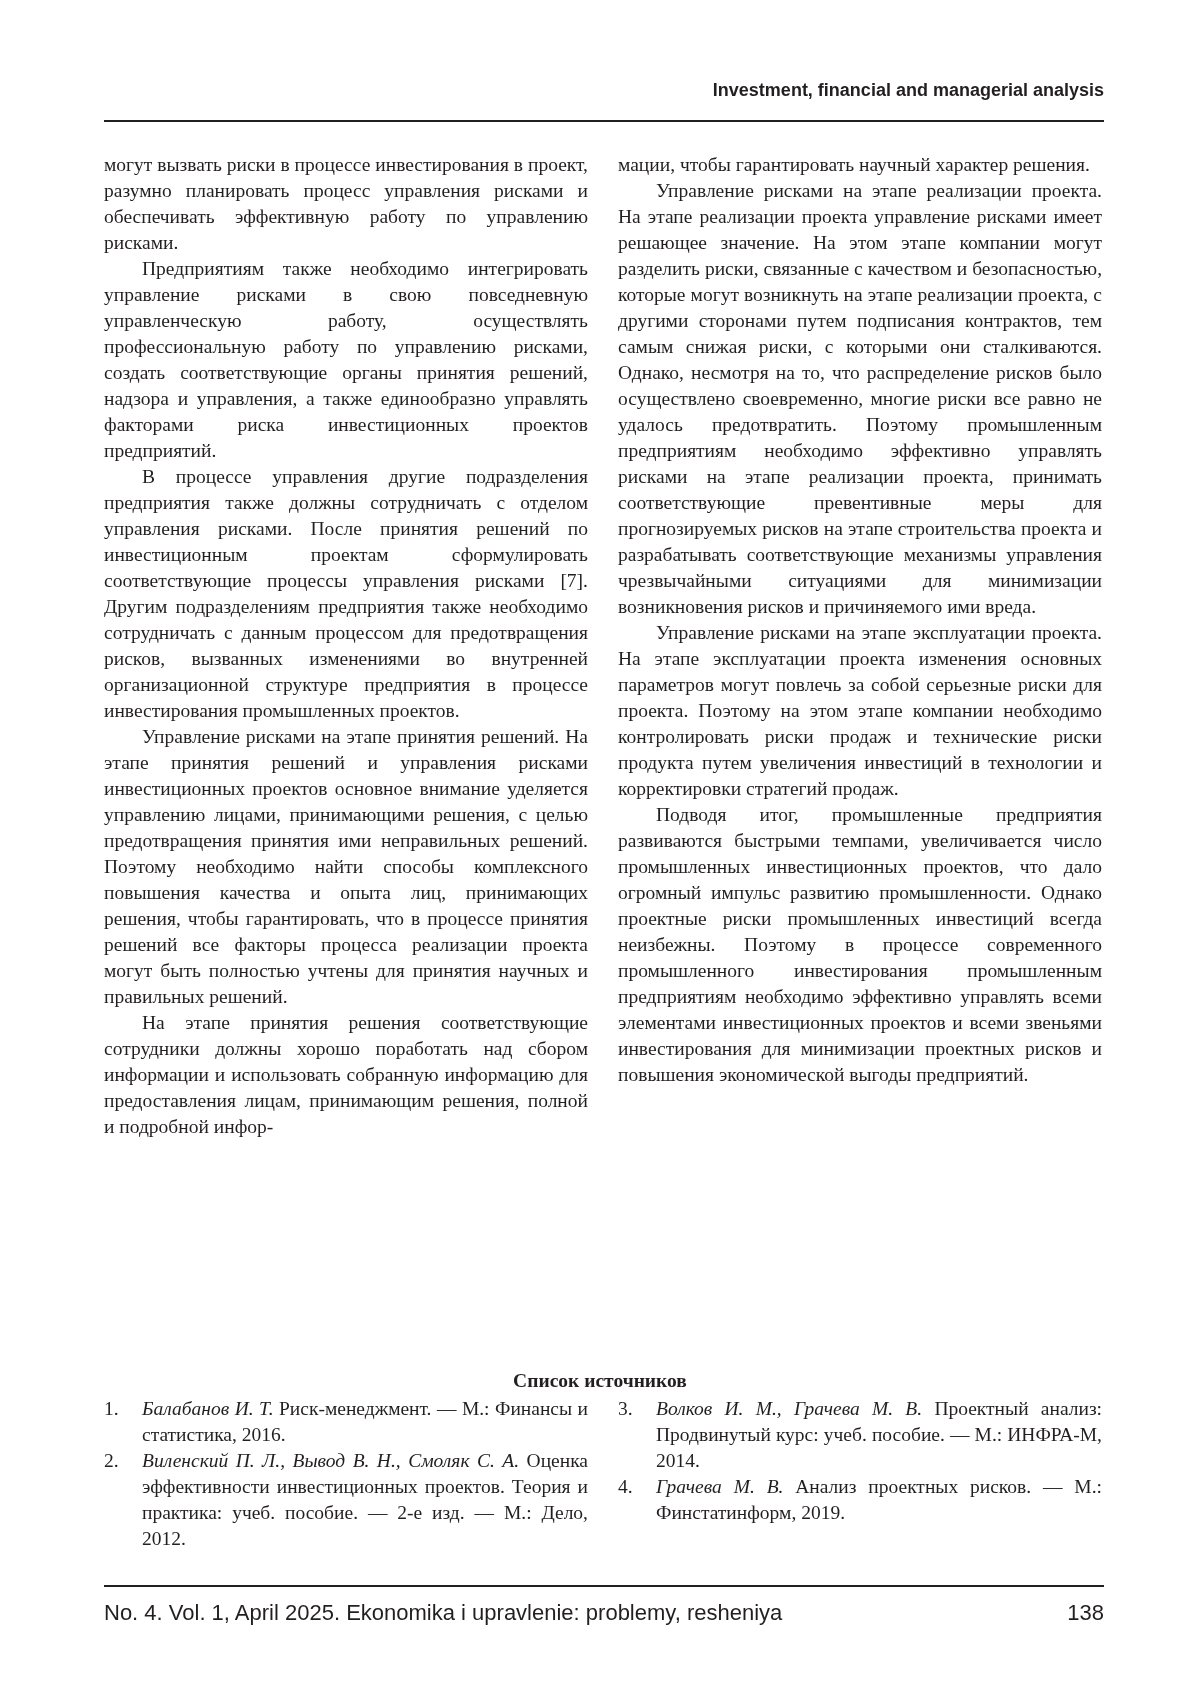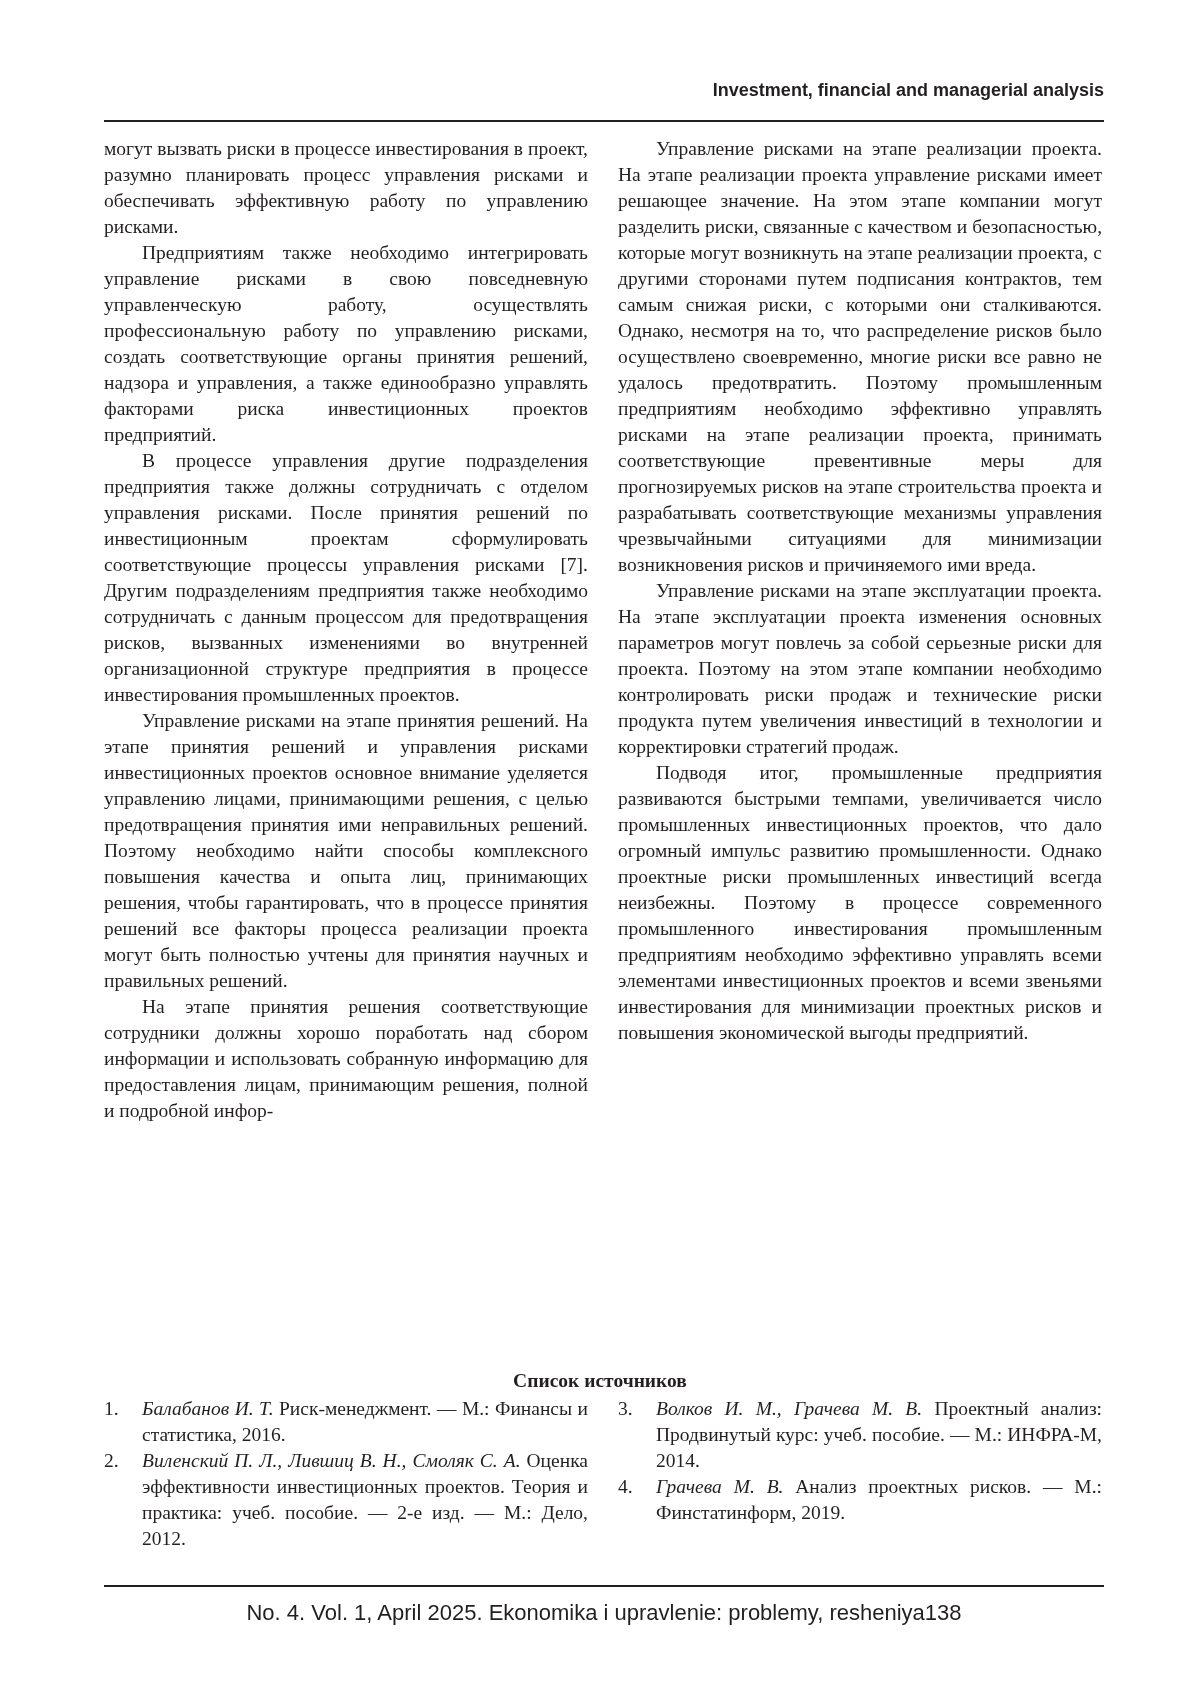--- a/index.html
+++ b/index.html
@@ -1,66 +1,67 @@
 <!DOCTYPE html>
 <html><head>
 <meta charset="utf-8">
 <style>
   html, body { margin: 0; padding: 0; background: #ffffff; }
   body { width: 1200px; height: 1698px; position: relative; overflow: hidden; color: #231f20; }
   .header-title { position: absolute; right: 96px; top: 80px; font-family: "Liberation Sans", sans-serif; font-weight: bold; font-size: 18px; }
   .rule { position: absolute; left: 104px; right: 96px; height: 2px; background: #231f20; }
   .rule.top { top: 120px; }
   .rule.bottom { top: 1585px; }
-  .col { position: absolute; font-family: "Liberation Serif", serif; font-size: 19.5px; line-height: 26px; text-align: justify; }
+  .col { position: absolute; font-family: "Liberation Serif", serif; font-size: 19.5px; line-height: 26px; text-align: justify; margin-top: 16px; }
   .col.left { left: 104px; width: 484px; top: 136px; }
   .col.right { left: 618px; width: 484px; top: 136px; }
   .col p { margin: 0; }
   .col p.indent { text-indent: 38px; }
   .col p.heading { font-weight: bold; text-indent: 38px; }
   .refs-title { position: absolute; top: 1370px; left: 0; right: 0; text-align: center; font-family: "Liberation Serif", serif; font-weight: bold; font-size: 19.5px; }
   .refs { position: absolute; font-family: "Liberation Serif", serif; font-size: 19.5px; line-height: 26px; text-align: justify; }
   .refs.left { left: 104px; width: 484px; top: 1396px; }
   .refs.right { left: 618px; width: 484px; top: 1396px; }
   .ref { display: flex; margin: 0; }
   .ref .num { width: 38px; flex: none; }
   .ref .body { flex: 1; }
   .ref em { }
-  .footer { position: absolute; top: 1600px; left: 104px; right: 96px; font-family: "Liberation Sans", sans-serif; font-size: 22px; display: flex; justify-content: center; }
+  .footer { position: absolute; top: 1600px; left: 104px; right: 96px; font-family: "Liberation Sans", sans-serif; font-size: 22px; display: flex; justify-content: space-between; }
 </style>
 </head>
 <body>
 
 <div class="header-title">Investment, financial and managerial analysis</div>
 <div class="rule top"></div>
 
 <div class="col left">
   <p>могут вызвать риски в процессе инвестирования в проект, разумно планировать процесс управления рисками и обеспечивать эффективную работу по управлению рисками.</p>
   <p class="indent">Предприятиям также необходимо интегрировать управление рисками в свою повседневную управленческую работу, осуществлять профессиональную работу по управлению рисками, создать соответствующие органы принятия решений, надзора и управления, а также единообразно управлять факторами риска инвестиционных проектов предприятий.</p>
   <p class="indent">В процессе управления другие подразделения предприятия также должны сотрудничать с отделом управления рисками. После принятия решений по инвестиционным проектам сформулировать соответствующие процессы управления рисками [7]. Другим подразделениям предприятия также необходимо сотрудничать с данным процессом для предотвращения рисков, вызванных изменениями во внутренней организационной структуре предприятия в процессе инвестирования промышленных проектов.</p>
   <p class="indent">Управление рисками на этапе принятия решений. На этапе принятия решений и управления рисками инвестиционных проектов основное внимание уделяется управлению лицами, принимающими решения, с целью предотвращения принятия ими неправильных решений. Поэтому необходимо найти способы комплексного повышения качества и опыта лиц, принимающих решения, чтобы гарантировать, что в процессе принятия решений все факторы процесса реализации проекта могут быть полностью учтены для принятия научных и правильных решений.</p>
   <p class="indent">На этапе принятия решения соответствующие сотрудники должны хорошо поработать над сбором информации и использовать собранную информацию для предоставления лицам, принимающим решения, полной и подробной инфор-</p>
 </div>
 
 <div class="col right">
+  <p>мации, чтобы гарантировать научный характер решения.</p>
   <p class="indent">Управление рисками на этапе реализации проекта. На этапе реализации проекта управление рисками имеет решающее значение. На этом этапе компании могут разделить риски, связанные с качеством и безопасностью, которые могут возникнуть на этапе реализации проекта, с другими сторонами путем подписания контрактов, тем самым снижая риски, с которыми они сталкиваются. Однако, несмотря на то, что распределение рисков было осуществлено своевременно, многие риски все равно не удалось предотвратить. Поэтому промышленным предприятиям необходимо эффективно управлять рисками на этапе реализации проекта, принимать соответствующие превентивные меры для прогнозируемых рисков на этапе строительства проекта и разрабатывать соответствующие механизмы управления чрезвычайными ситуациями для минимизации возникновения рисков и причиняемого ими вреда.</p>
   <p class="indent">Управление рисками на этапе эксплуатации проекта. На этапе эксплуатации проекта изменения основных параметров могут повлечь за собой серьезные риски для проекта. Поэтому на этом этапе компании необходимо контролировать риски продаж и технические риски продукта путем увеличения инвестиций в технологии и корректировки стратегий продаж.</p>
   <p class="indent">Подводя итог, промышленные предприятия развиваются быстрыми темпами, увеличивается число промышленных инвестиционных проектов, что дало огромный импульс развитию промышленности. Однако проектные риски промышленных инвестиций всегда неизбежны. Поэтому в процессе современного промышленного инвестирования промышленным предприятиям необходимо эффективно управлять всеми элементами инвестиционных проектов и всеми звеньями инвестирования для минимизации проектных рисков и повышения экономической выгоды предприятий.</p>
 </div>
 
 <div class="refs-title">Список источников</div>
 
 <div class="refs left">
   <div class="ref">
     <span class="num">1.</span>
     <span class="body"><em>Балабанов И. Т.</em><span> Риск-менеджмент. — М.: Финансы и статистика, 2016.</span></span>
   </div>
   <div class="ref">
     <span class="num">2.</span>
-    <span class="body"><em>Виленский П. Л., Лившиц В. Н., Смоляк С. А.</em><span> Оценка эффективности инвестиционных проектов. Теория и практика: учеб. пособие. — 2-е изд. — М.: Дело, 2012.</span></span>
+    <span class="body"><em>Виленский П. Л., Вывод В. Н., Смоляк С. А.</em><span> Оценка эффективности инвестиционных проектов. Теория и практика: учеб. пособие. — 2-е изд. — М.: Дело, 2012.</span></span>
   </div>
 </div>
 
 <div class="refs right">
   <div class="ref">
     <span class="num">3.</span>
     <span class="body"><em>Волков И. М., Грачева М. В.</em><span> Проектный анализ: Продвинутый курс: учеб. пособие. — М.: ИНФРА-М, 2014.</span></span>
   </div>
   <div class="ref">
     <span class="num">4.</span>

